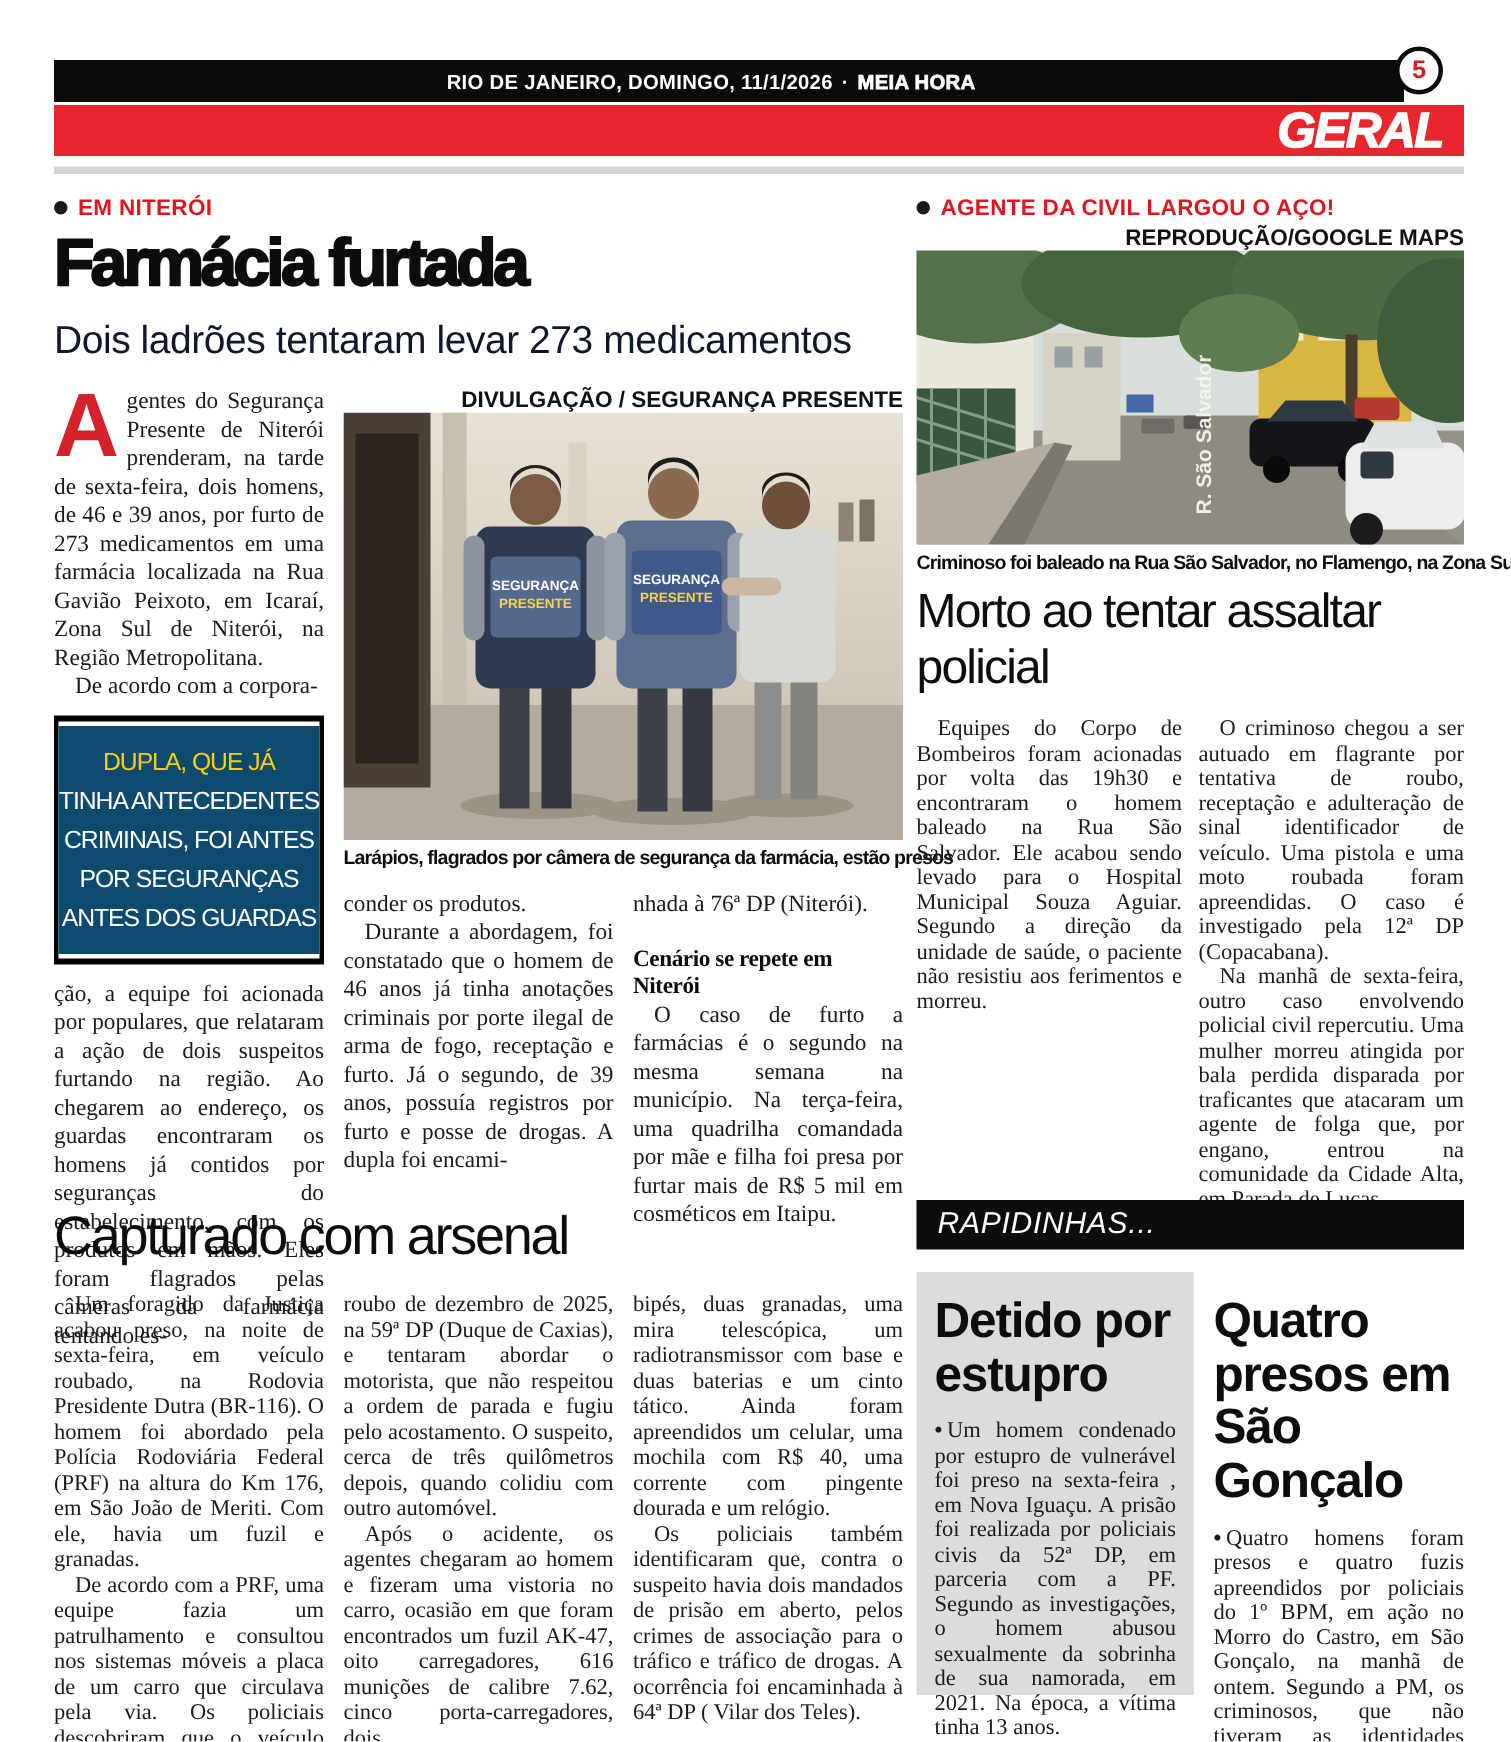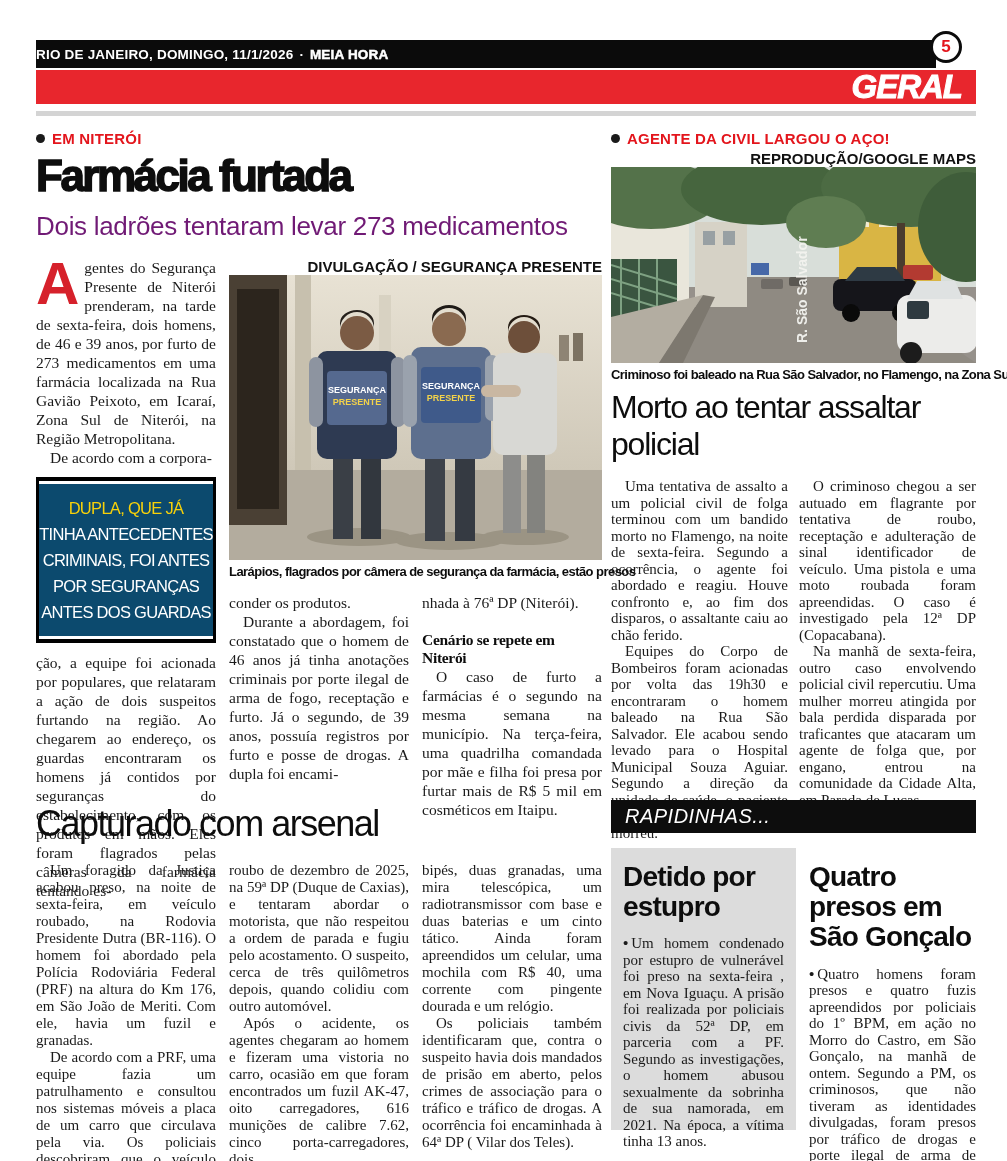--- a/index.html
+++ b/index.html
@@ -5,21 +5,21 @@
   * { margin:0; padding:0; box-sizing:border-box; }
   html,body { background:#ffffff; }
   .page {
     position:relative; width:1007px; height:1161px; background:#fff;
     font-family:"Liberation Sans", sans-serif; color:#0d0d0d; overflow:hidden;
   }
   
   .black-bar {
     position:absolute; left:36px; top:40px; width:900px; height:28px;
     background:#0b0b0b; color:#fff; display:flex; align-items:center;
-    justify-content:flex-start; padding-right:24px; font-size:13.5px;
+    justify-content:center; padding-right:24px; font-size:13.5px;
   }
   .black-bar .dateline { font-weight:bold; letter-spacing:.2px; }
   .black-bar .sep { margin:0 6px; font-weight:bold; }
   .black-bar .brand { font-weight:bold; -webkit-text-stroke:.5px #fff; letter-spacing:.2px; }
   .page-circle {
     position:absolute; left:930px; top:31px; width:32px; height:32px;
     background:#fff; border:3px solid #0b0b0b; border-radius:50%;
     display:flex; align-items:center; justify-content:center;
     color:#e3151c; font-weight:bold; font-size:17px;
   }
@@ -43,21 +43,21 @@
   .credit { font-size:15px; font-weight:bold; text-align:right; color:#111; }
   .caption { font-weight:bold; font-size:13px; letter-spacing:-.55px; color:#0d0d0d; white-space:nowrap; margin-top:4px; }
   .photo-frame { display:block; width:100%; }
 
   
   .farm { position:absolute; left:36px; top:130px; width:566px; }
   .farm-headline {
     margin-top:8px; font-size:44px; font-weight:bold; letter-spacing:-2.5px;
     line-height:.95; -webkit-text-stroke:1.5px #0d0d0d;
   }
-  .farm-subhead { margin-top:14px; font-size:26px; letter-spacing:-.3px; color:#701a75; }
+  .farm-subhead { margin-top:14px; font-size:26px; letter-spacing:-.3px; color:#0f172a; }
   .farm-body { margin-top:16px; display:flex; gap:13px; }
   .farm-col1 { width:180px; }
   .farm-col1 .serif, .farm-cols2 .serif { line-height:19px; }
   .dropcap {
     float:left; font-family:"Liberation Sans",sans-serif; font-weight:bold;
     font-size:60px; line-height:46px; color:#d6212b; padding:3px 5px 0 0;
   }
   .quote-outer { border:3px solid #000; border-top-width:4px; border-bottom-width:4px; margin:10px 0; }
   .quote-inner {
     background:#0c4a6e; margin:3px 0; padding:11px 0; text-align:center;
@@ -88,21 +88,21 @@
   
   .rapid { position:absolute; left:611px; top:800px; width:365px; }
   .rapid-bar {
     background:#0d0d0d; color:#fff; height:33px; line-height:33px;
     padding-left:14px; font-style:italic; font-weight:normal; font-size:20px; letter-spacing:.5px;
   }
   .rapid-row { display:flex; gap:13px; margin-top:15px; }
   .rapid-item { }
   .rapid-item.boxed { width:185px; background:#dcdcdc; padding:14px 12px; height:282px; }
   .rapid-item.plain { width:167px; padding-top:14px; }
-  .rapid-title { font-weight:bold; font-size:28px; line-height:1.08; letter-spacing:-.8px; }
+  .rapid-title { font-weight:bold; font-size:33px; line-height:1.08; letter-spacing:-.8px; }
   .rapid-text { margin-top:13px; line-height:16.5px; font-size:15px; }
   .rapid-text .blt { font-weight:bold; padding-right:3px; }
 </style>
 </head>
 <body>
 
 <div class="page">
 
   <div class="black-bar">
     <span class="dateline">RIO DE JANEIRO, DOMINGO, 11/1/2026</span>
@@ -253,21 +253,20 @@
         <polygon points="296,132 352,132 344,114 306,114" fill="#dfe2e2"></polygon>
         <rect x="296" y="134" width="22" height="18" rx="3" fill="#2e3a40"></rect>
         <circle cx="300" cy="186" r="11" fill="#1c1c1c"></circle>
       </g>
       <text transform="translate(196,176) rotate(-90)" font-family="Liberation Sans, sans-serif" font-size="14" font-weight="bold" fill="#f4f4f0" opacity="0.95">R. São Salvador</text>
     </svg>
     <div class="caption">Criminoso foi baleado na Rua São Salvador, no Flamengo, na Zona Sul</div>
     <h2 class="morto-headline">Morto ao tentar assaltar policial</h2>
     <div class="morto-body">
       <div class="col">
-        <p class="serif ind">Uma tentativa de assalto a um policial civil de folga terminou com um bandido morto no Flamengo, na noite de sexta-feira. Segundo a ocorrência, o agente foi abordado e reagiu. Houve confronto e, ao fim dos disparos, o assaltante caiu ao chão ferido.</p>
         <p class="serif ind">Equipes do Corpo de Bombeiros foram acionadas por volta das 19h30 e encontraram o homem baleado na Rua São Salvador. Ele acabou sendo levado para o Hospital Municipal Souza Aguiar. Segundo a direção da unidade de saúde, o paciente não resistiu aos ferimentos e morreu.</p>
       </div>
       <div class="col">
         <p class="serif ind">O criminoso chegou a ser autuado em flagrante por tentativa de roubo, receptação e adulteração de sinal identificador de veículo. Uma pistola e uma moto roubada foram apreendidas. O caso é investigado pela 12ª DP (Copacabana).</p>
         <p class="serif ind">Na manhã de sexta-feira, outro caso envolvendo policial civil repercutiu. Uma mulher morreu atingida por bala perdida disparada por traficantes que atacaram um agente de folga que, por engano, entrou na comunidade da Cidade Alta, em Parada de Lucas.</p>
       </div>
     </div>
   </div>
 
   <div class="capt">

